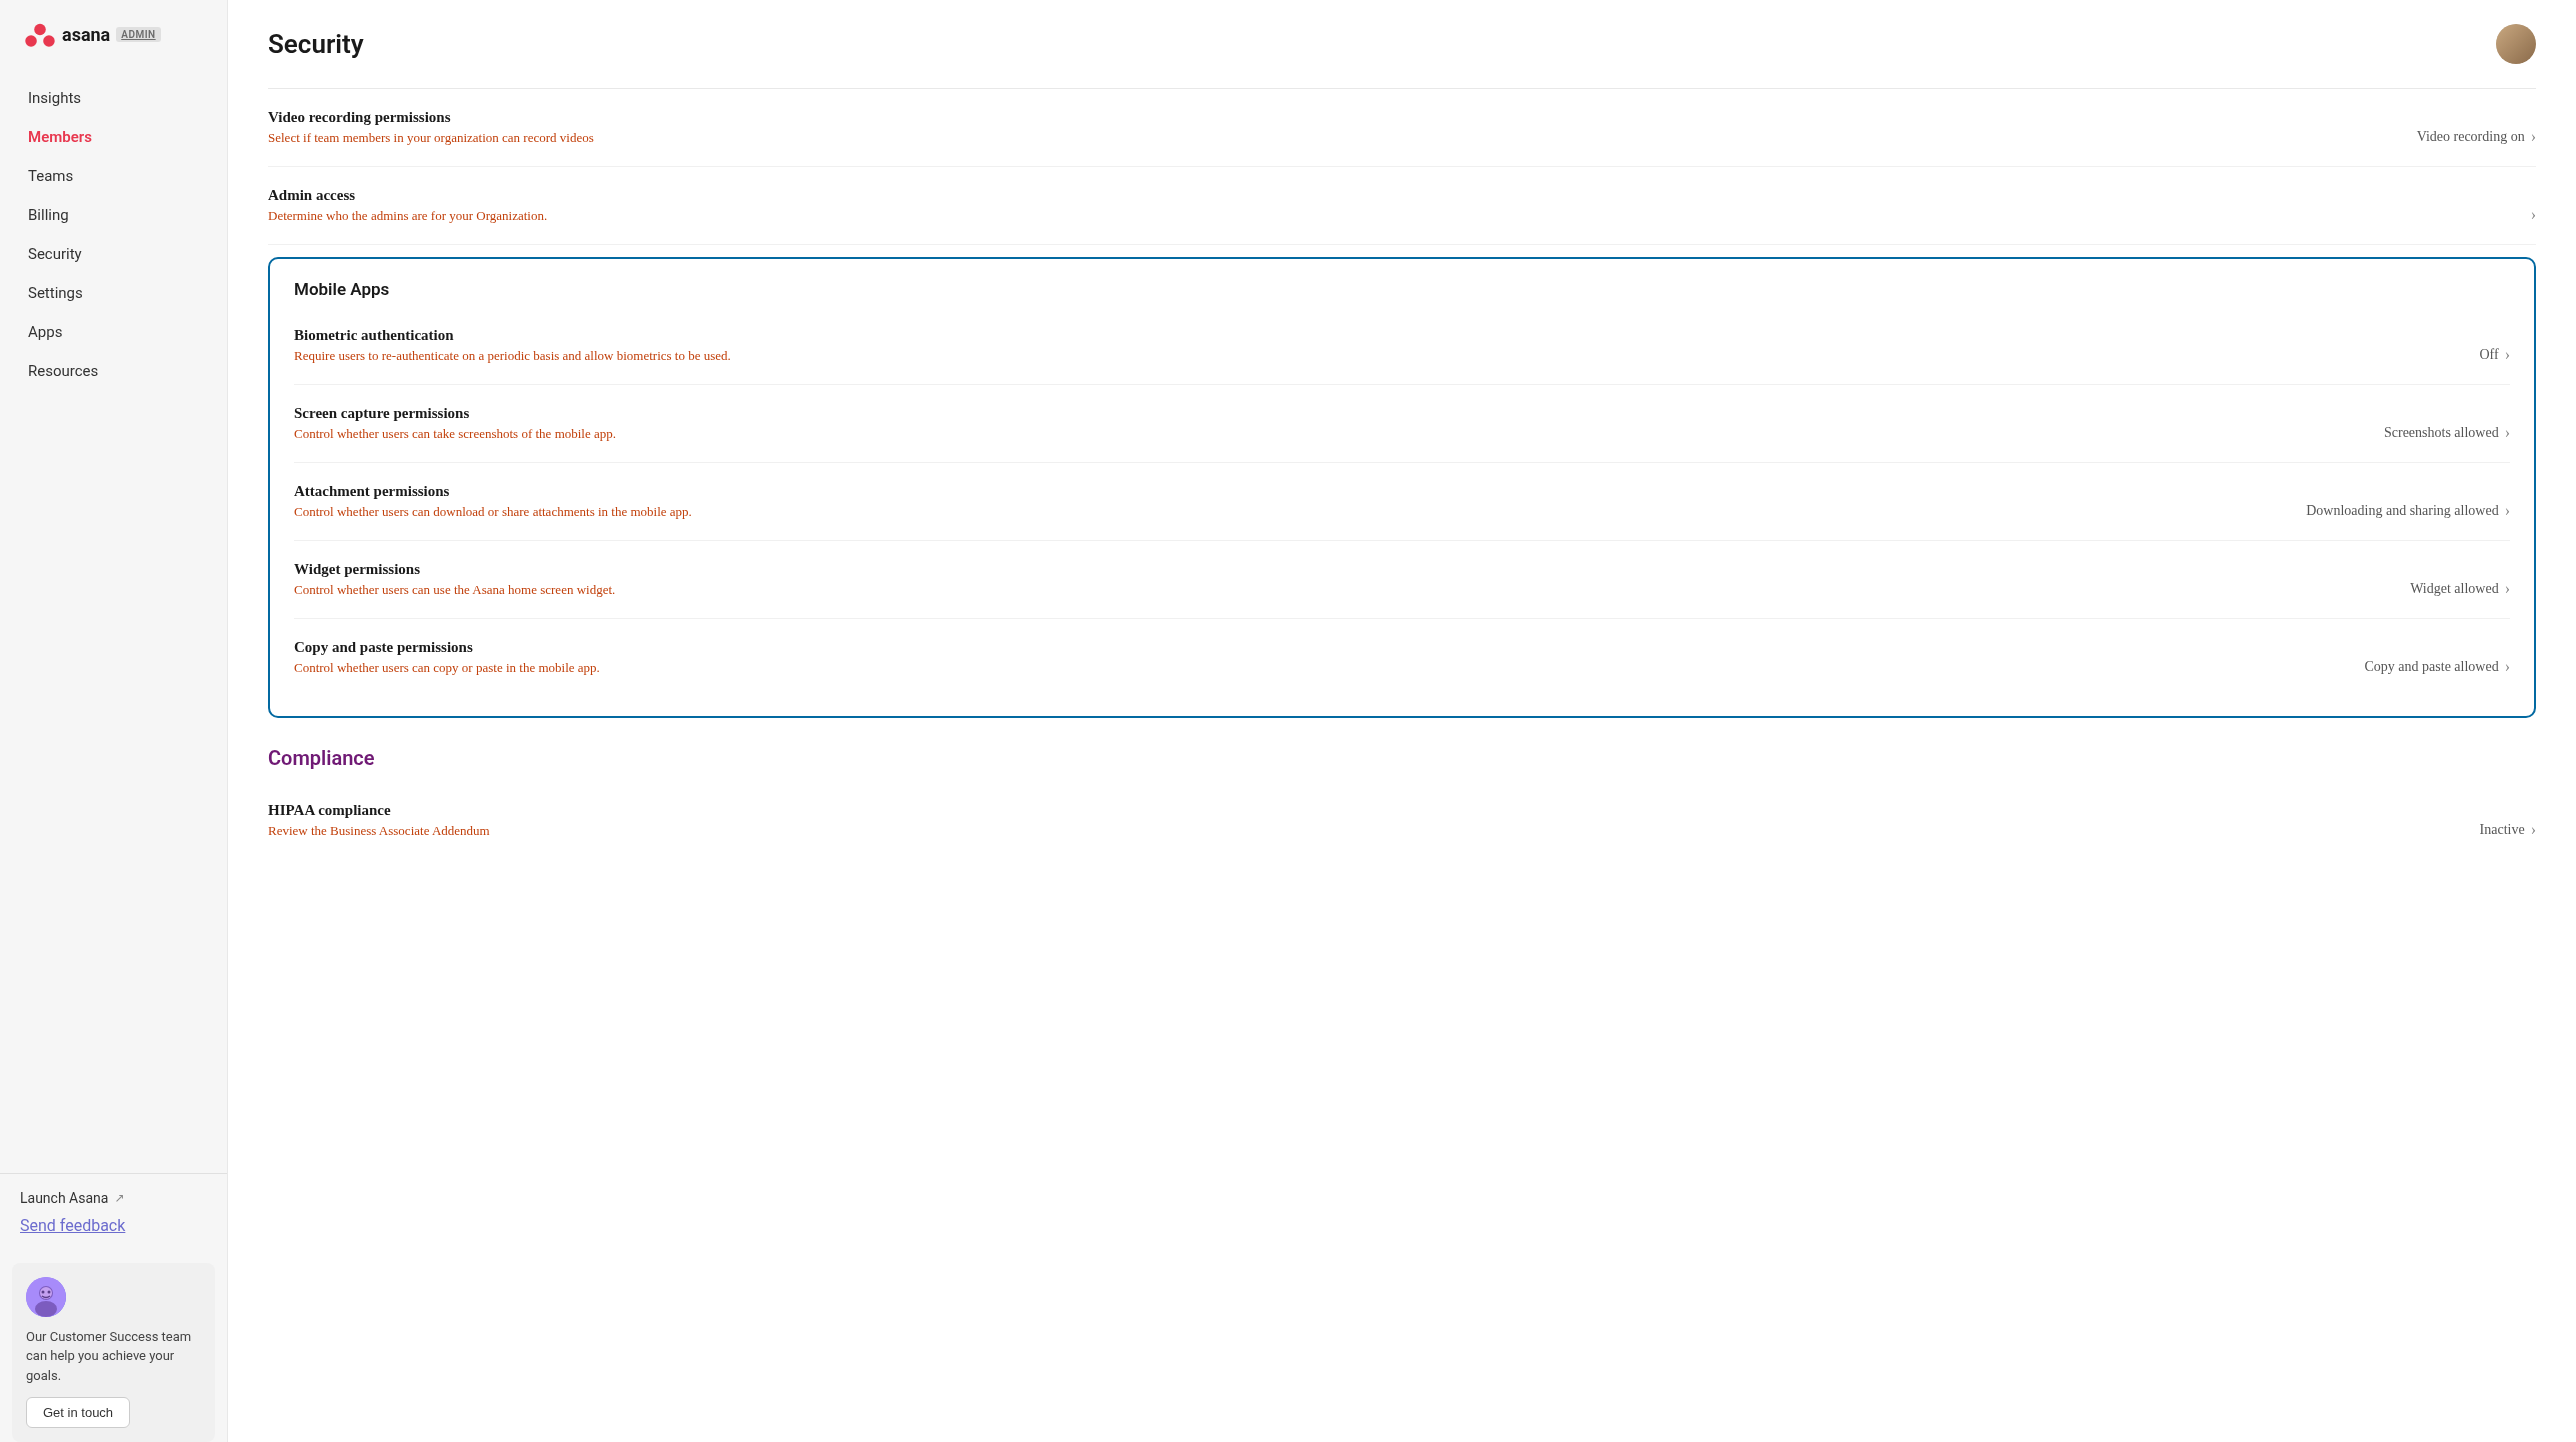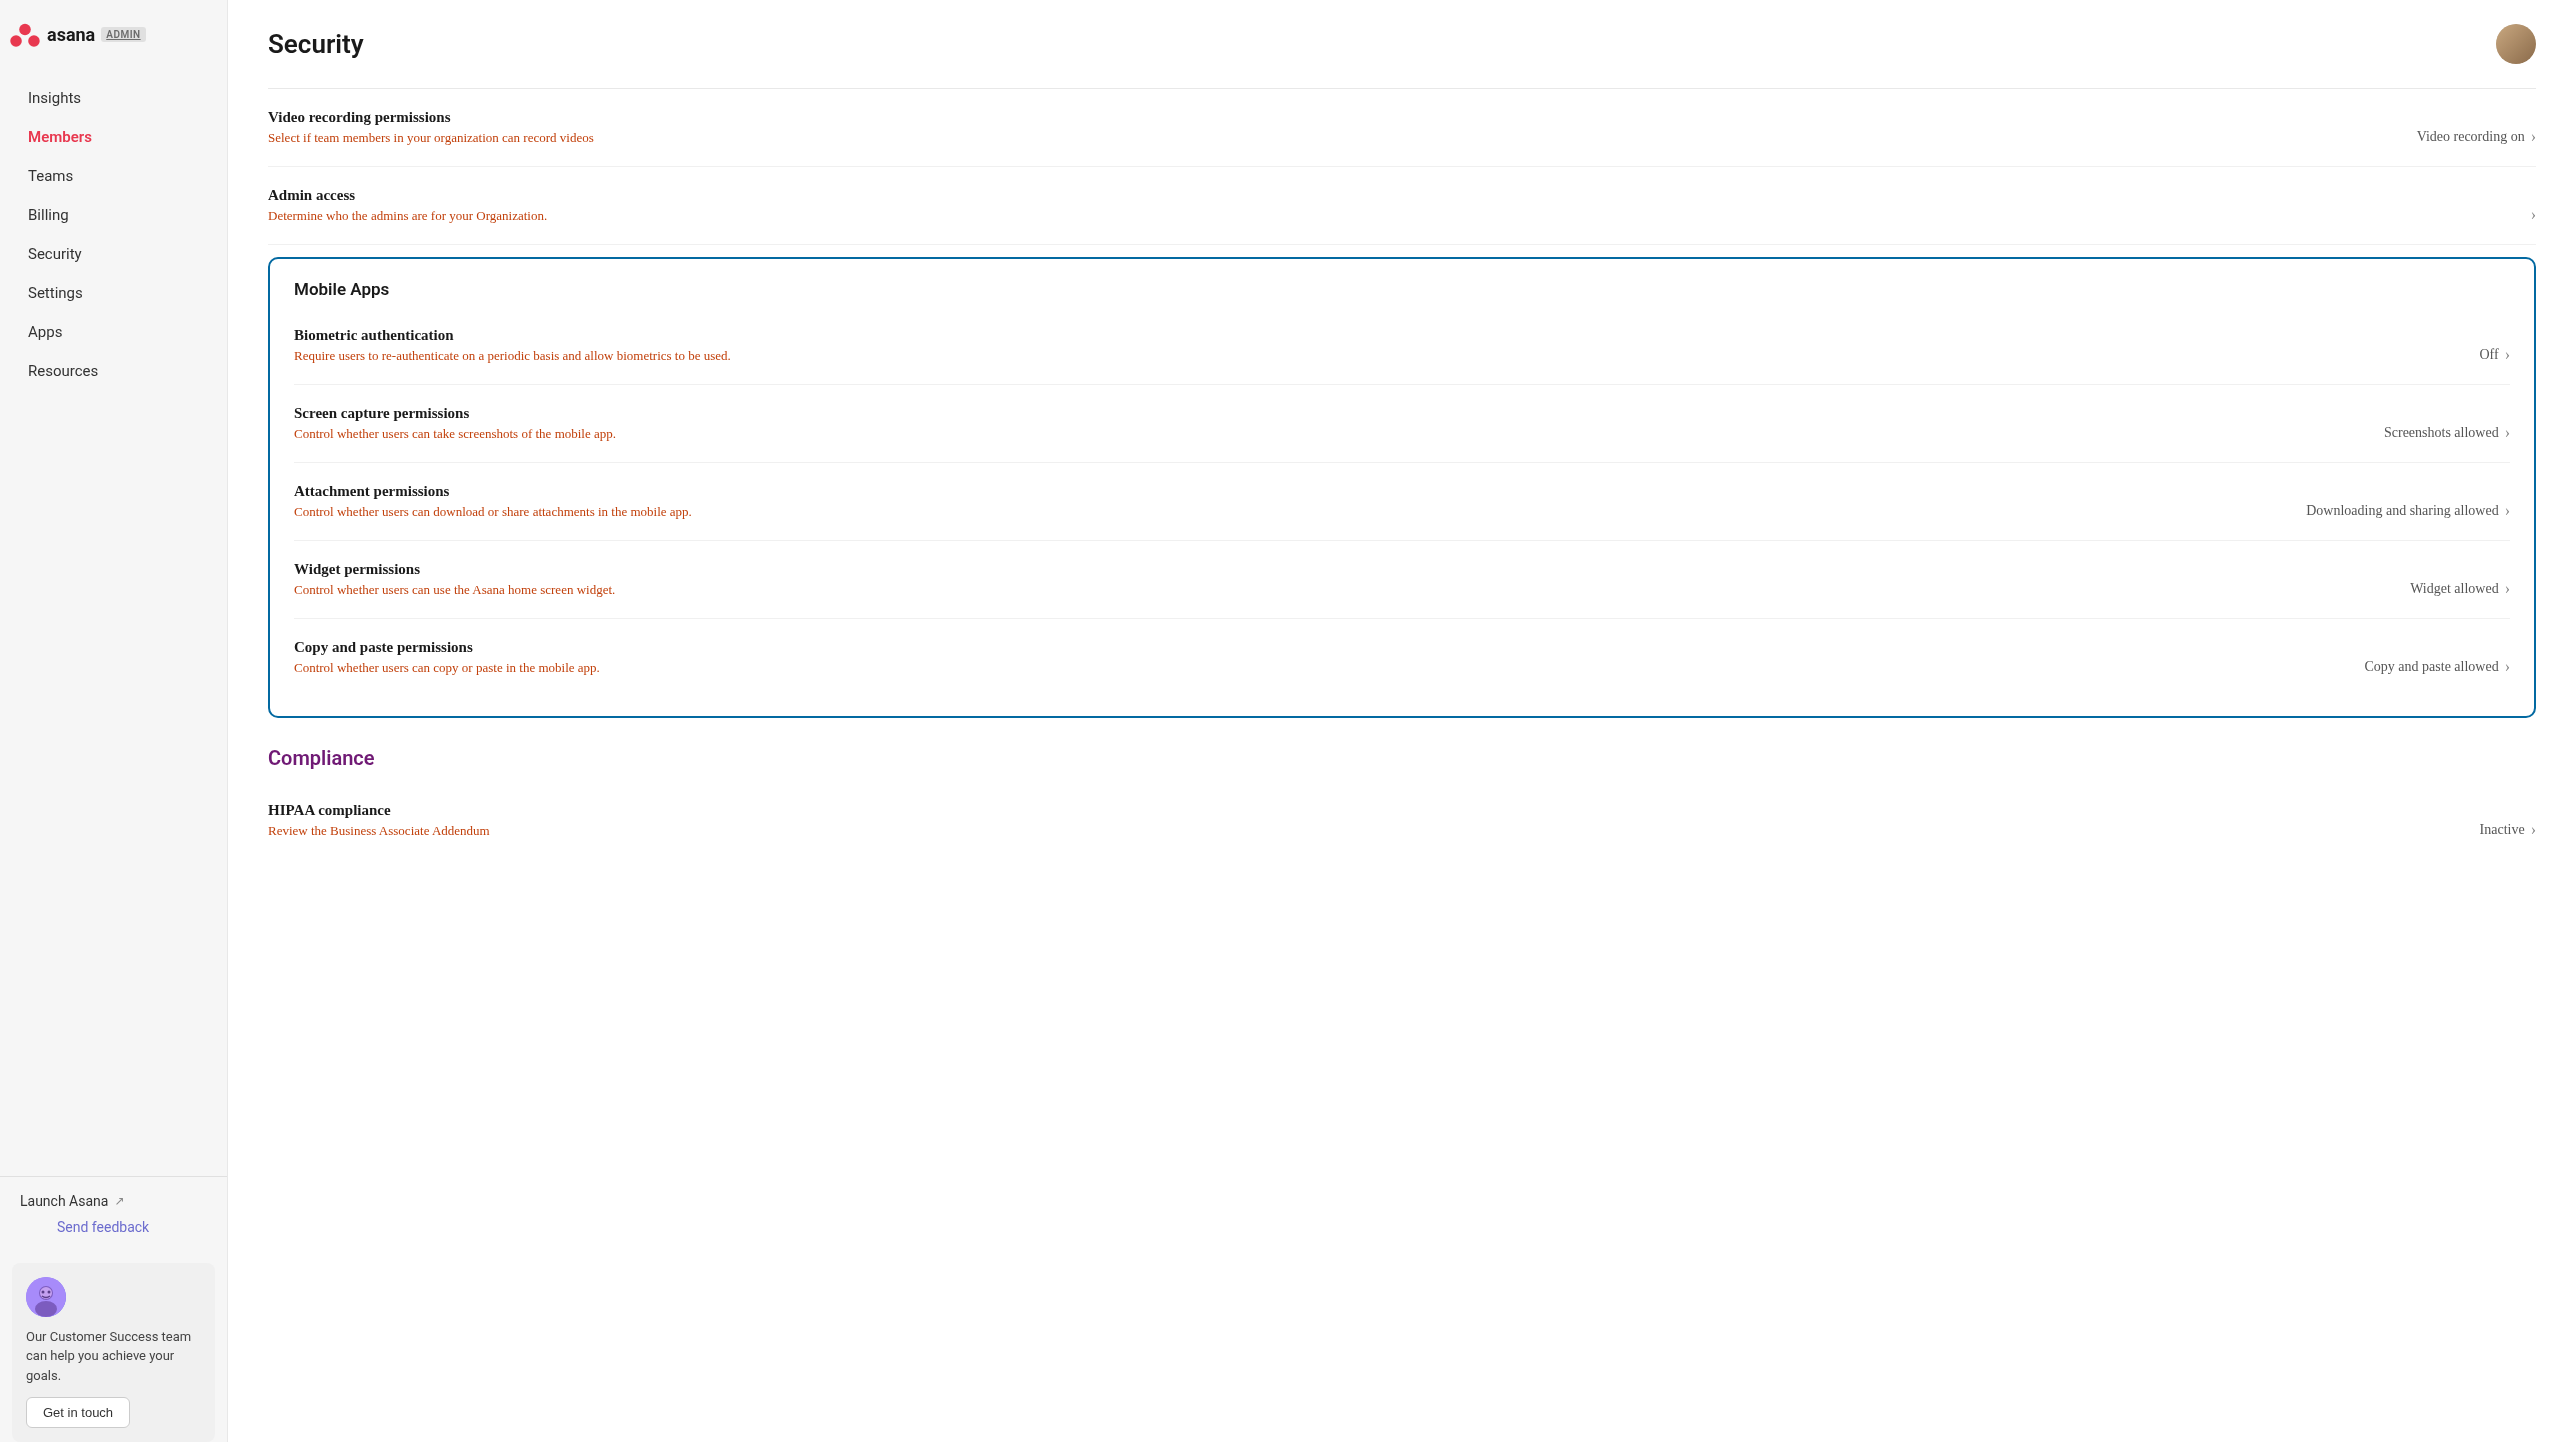--- a/index.html
+++ b/index.html
@@ -18,21 +18,21 @@
       background: #f6f6f6;
       border-right: 1px solid #e8e8e8;
       display: flex;
       flex-direction: column;
       padding: 0;
       height: 100vh;
       overflow-y: auto;
     }
 
     .sidebar-logo {
-      padding: 18px 9px 20px;
+      padding: 18px 24px 20px;
       display: flex;
       align-items: center;
       gap: 8px;
     }
 
     .asana-logo {
       display: flex;
       align-items: center;
       gap: 6px;
     }
@@ -89,24 +89,24 @@
       cursor: pointer;
       margin-bottom: 10px;
     }
 
     .external-icon {
       font-size: 12px;
       color: #888;
     }
 
     .sidebar-send-feedback {
-      font-size: 14px;
+      font-size: 16px;
       color: #6c6cce;
       cursor: pointer;
-      margin-left: 37px;
+      text-decoration: underline;
     }
 
     .sidebar-customer-card {
       background: #f0f0f0;
       border-radius: 8px;
       padding: 14px;
       margin: 12px 12px 0;
     }
 
     .customer-card-avatar {

